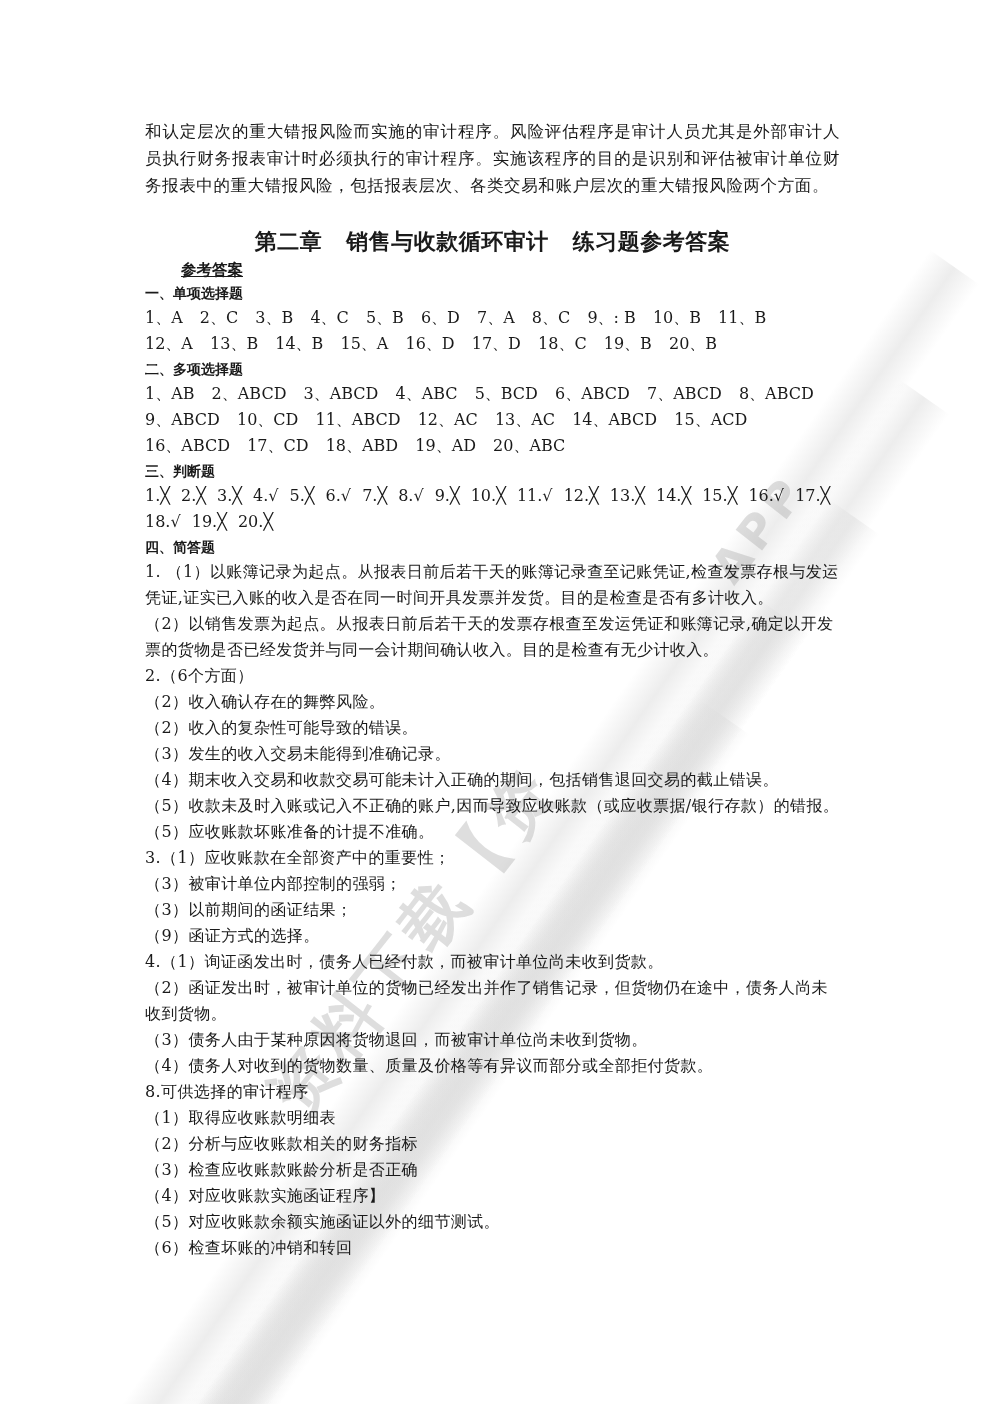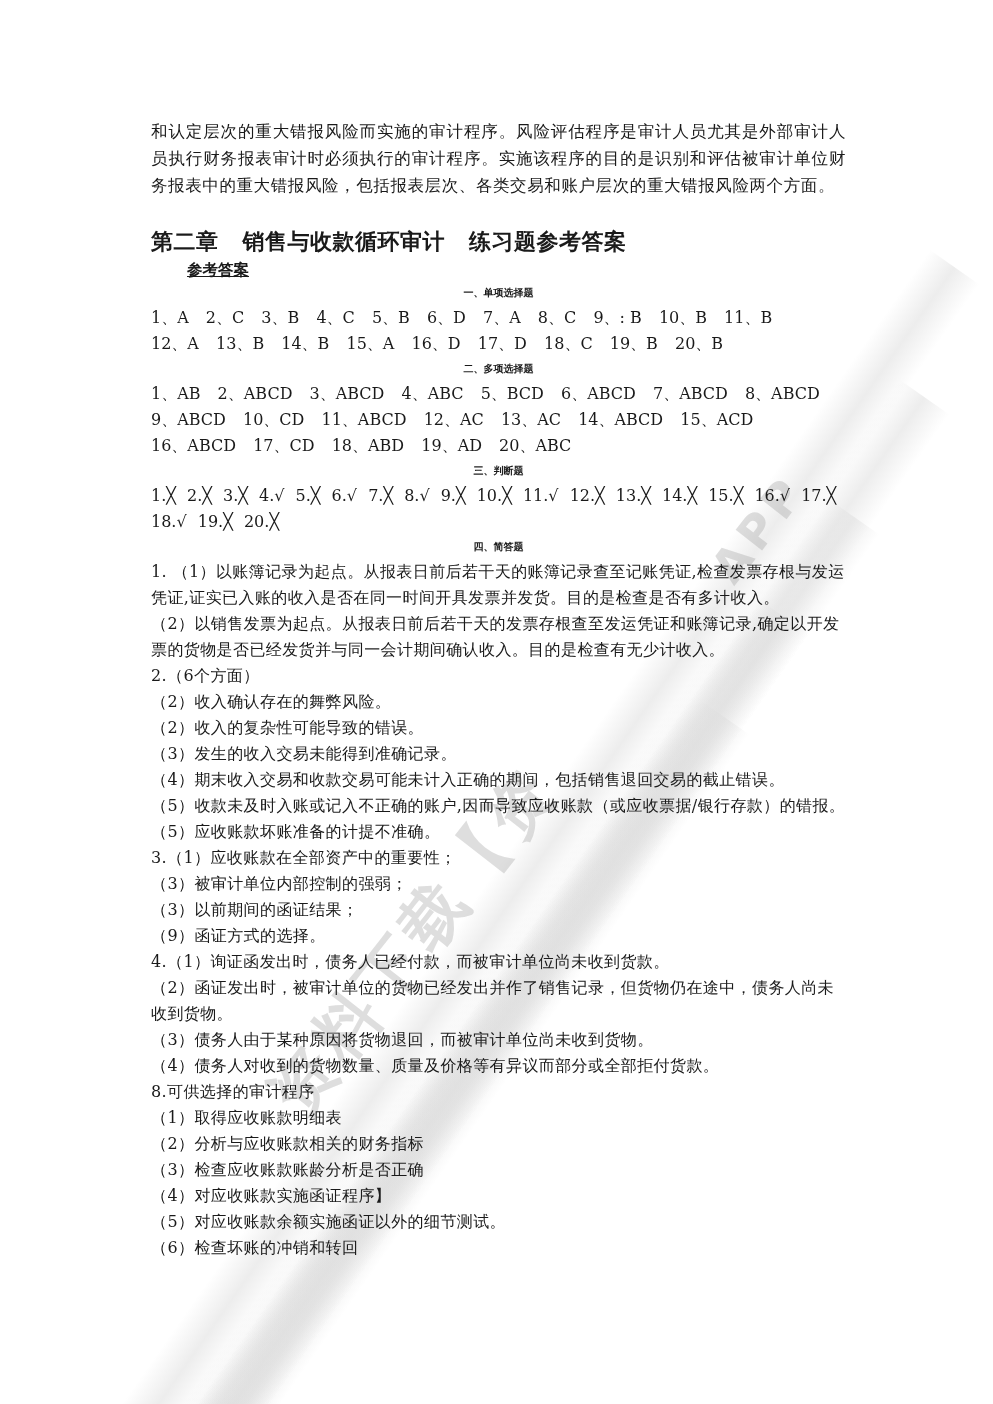--- a/index.html
+++ b/index.html
@@ -12,29 +12,29 @@
   }
   .stripe {
     position: absolute; width: 60px; height: 1700px; background: linear-gradient(90deg, rgba(225,225,225,0) 0%, rgba(222,222,222,0.55) 50%, rgba(225,225,225,0) 100%);
     transform: rotate(35deg); transform-origin: top left;
   }
   .wm-text {
     position: absolute; color: rgba(160,160,160,0.35); font-family: "DejaVu Sans", sans-serif; font-weight: bold;
     font-size: 64px; letter-spacing: 6px; white-space: nowrap; transform-origin: left top;
     transform: rotate(-52deg);
   }
-  .page { position: absolute; left: 151px; top: 118px; width: 695px; }
+  .page { position: absolute; left: 145px; top: 118px; width: 695px; }
   .para { font-size: 16.5px; line-height: 27px; letter-spacing: 0.6px; text-align: justify; }
   .chapter-title {
-    font-family: "DejaVu Sans", sans-serif; font-weight: bold; font-size: 22px;
+    text-align: center; font-family: "DejaVu Sans", sans-serif; font-weight: bold; font-size: 22px;
     margin-top: 26px; line-height: 34px; letter-spacing: 0.5px;
   }
   .chapter-title span + span { margin-left: 24px; }
   .ref-label { font-family: "DejaVu Sans", sans-serif; font-weight: bold; font-size: 15.5px; padding-left: 36px; line-height: 22px; text-decoration: underline; }
-  .section-head { font-family: "DejaVu Sans", sans-serif; font-weight: bold; font-size: 10px; line-height: 24px; text-align: center; }
+  .section-head { font-family: "DejaVu Sans", sans-serif; font-weight: bold; font-size: 14px; line-height: 24px; }
   .line { font-size: 16px; line-height: 26px; letter-spacing: 0.4px; white-space: pre-wrap; }
   .ans-row { font-size: 16px; line-height: 26px; }
   .ans { margin-right: 12px; white-space: nowrap; }
   .judge { margin-right: 6px; white-space: nowrap; }
   .mark-x { font-family: "DejaVu Sans", sans-serif; font-weight: normal; }
 </style>
 </head>
 <body>
 
 <div class="watermark-layer">

